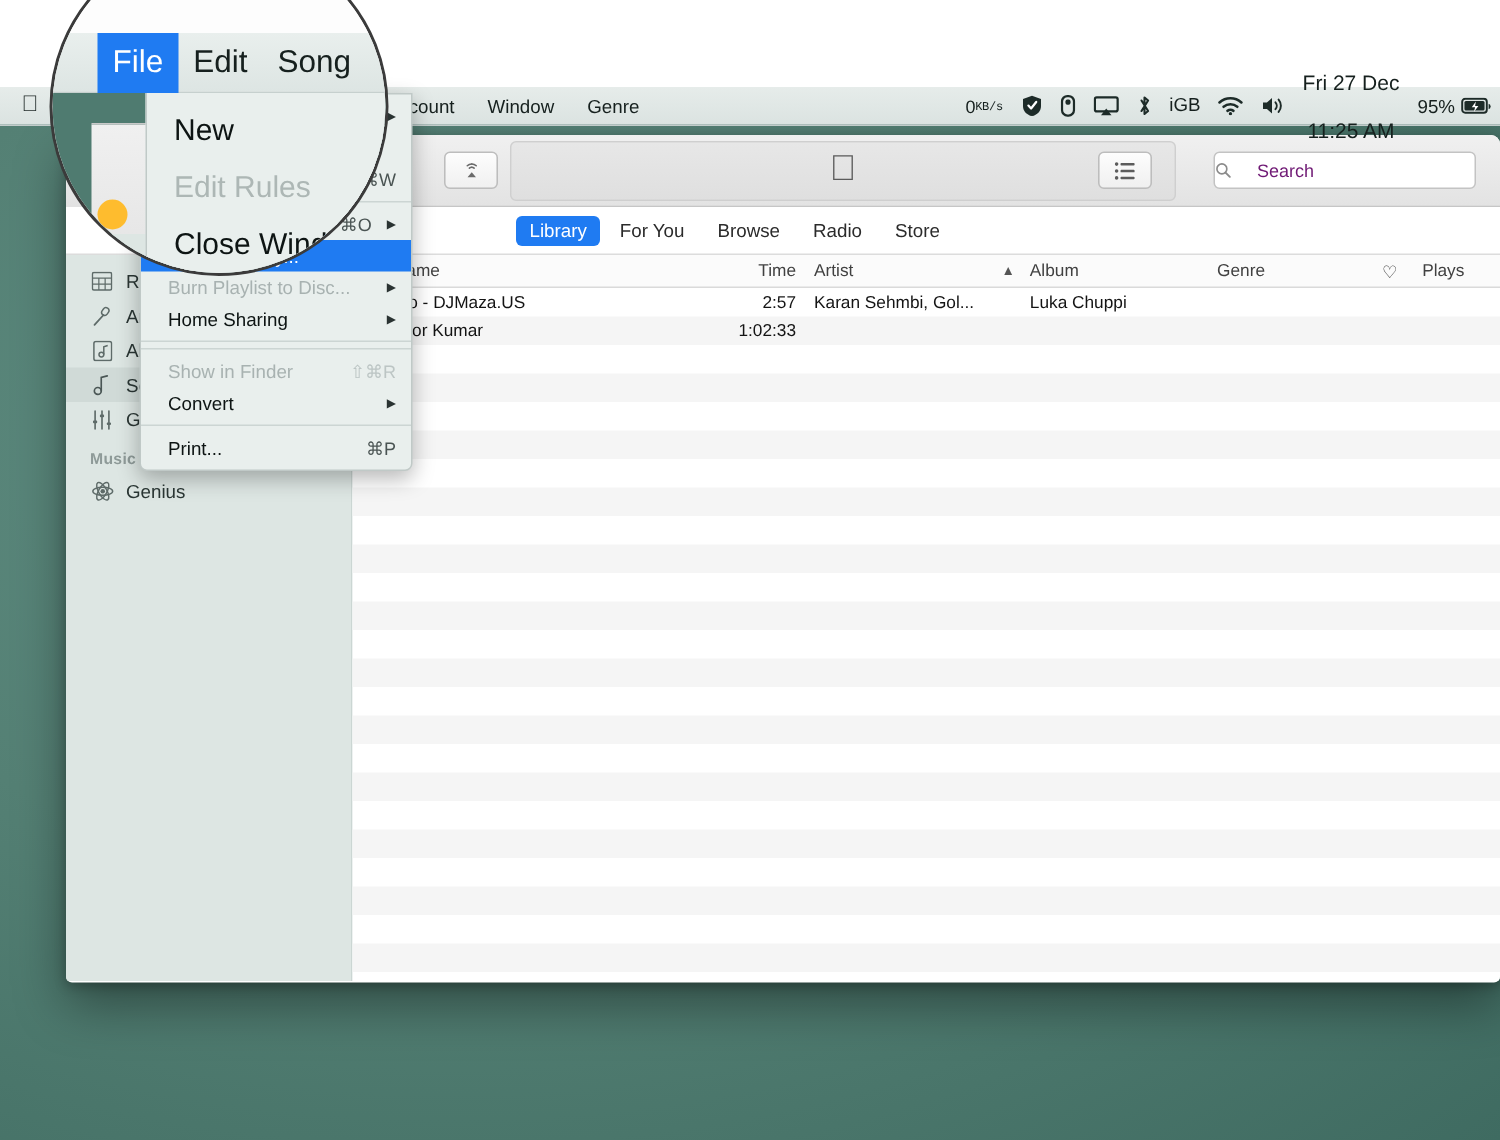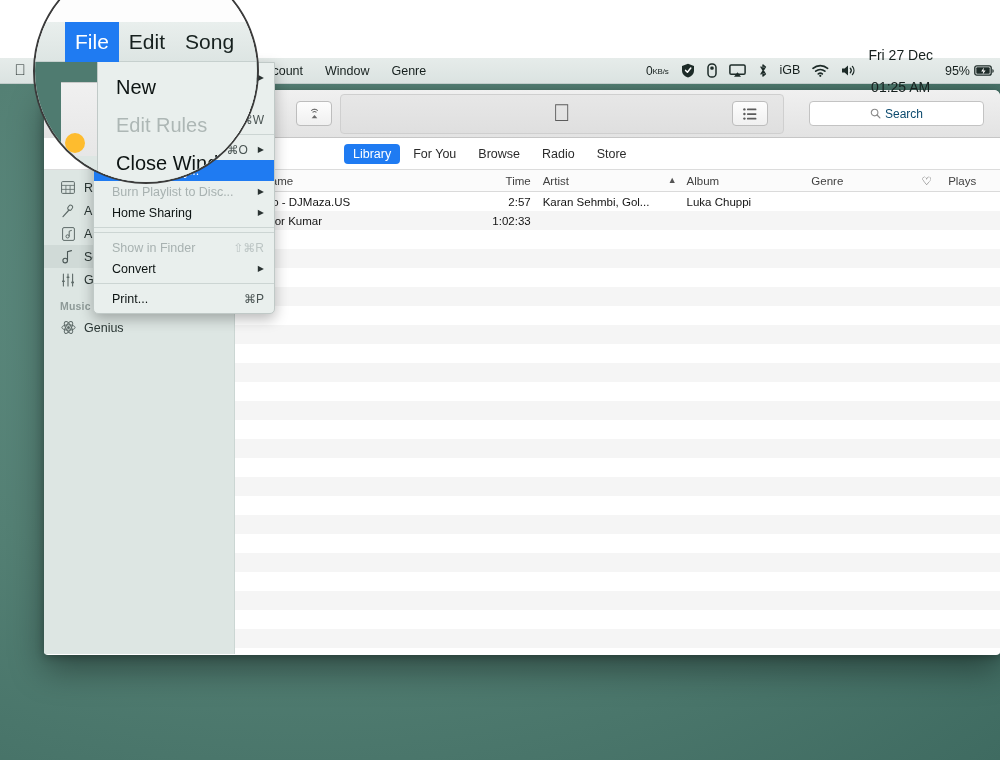--- a/index.html
+++ b/index.html
@@ -28,21 +28,21 @@
   }
   .mb-apple {
     width: 40px; text-align: center; font-size: 15px; line-height: 1;
     color: #1c2624; padding-bottom: 2px;
   }
   .mb-item { padding: 0 11px; line-height: 26px; white-space: nowrap; }
   .mb-item.bold { font-weight: bold; }
   .mb-right { margin-left: auto; display: flex; align-items: center; padding-right: 4px; }
   .mb-right > * { margin: 0 6px; display: flex; align-items: center; }
   .mb-net { font-size: 12px; letter-spacing: -.2px; }
-  .mb-net sub { font-size: 8px; vertical-align: baseline; position: relative; top: 1px; }
+  .mb-net sub { font-size: 8px; vertical-align: baseline; position: relative; top: 1px; font-family: Liberation Mono, monospace; }
   .mb-ico { font-size: 13px; line-height: 1; }
   .mb-time { font-size: 14px; white-space: nowrap; flex-direction: column; }
   .mb-batt { font-size: 12.5px; white-space: nowrap; }
 
   .svgico { display:block; }
 
   
   .win {
     position: absolute; left: 44px; top: 90px; width: 956px; height: 565px;
     background: #ffffff;
@@ -83,22 +83,22 @@
   }
   .tb-lcd .appleglyph { font-size: 24px; color: #5b5b5b; line-height: 1; margin-top: -3px; }
   .tb-listbtn {
     position: absolute; left: 688px; top: 11px; width: 36px; height: 25px;
     border-radius: 4px; background: linear-gradient(to bottom, #fdfdfd, #f0f0f0);
     border: 1px solid #bdbdbd; display: flex; align-items: center; justify-content: center;
   }
   .tb-search {
     position: absolute; right: 16px; top: 11px; width: 175px; height: 25px;
     border-radius: 4px; background: #ffffff; border: 1px solid #c3c3c3;
-    display: flex; align-items: center; justify-content: center; gap: 4px;
-    font-size: 12px; color: #0c4a6e;
+    display: flex; align-items: center; gap: 17px;
+    font-size: 12px; color: #701a75;
   }
 
   
   .navrow {
     position: relative; height: 32px; width: 100%;
     background: #ffffff; border-bottom: 1px solid #dcdcdc;
     display: flex; align-items: center;
   }
   .navrow .spacer { width: 300px; }
   .navtab {
@@ -470,21 +470,21 @@
       </div>
       <div>
         <svg class="svgico" width="15" height="13" viewBox="0 0 15 13">
           <path d="M1 4.4h2.6L7 1.4v10.2L3.6 8.6H1z" fill="#1d2b28"></path>
           <path d="M9.3 4.2a3.5 3.5 0 0 1 0 4.6" stroke="#1d2b28" stroke-width="1.3" fill="none" stroke-linecap="round"></path>
           <path d="M11.4 2.4a6.3 6.3 0 0 1 0 8.2" stroke="#1d2b28" stroke-width="1.3" fill="none" stroke-linecap="round"></path>
         </svg>
       </div>
       <div class="mb-time">
         <span>Fri 27 Dec</span>
-        &nbsp;<span>01:25 AM</span>
+        &nbsp;<span>11:25 AM</span>
       </div>
       <div class="mb-batt">
         <span>95%</span>
       </div>
       <div style="margin-left:-2px;margin-right:2px">
         <svg class="svgico" width="20" height="12" viewBox="0 0 20 12">
           <rect x=".8" y=".8" width="16.4" height="9.4" rx="2" stroke="#1d2b28" stroke-width="1.3" fill="none"></rect>
           <rect x="2.3" y="2.3" width="13.4" height="6.4" rx="1" fill="#1d2b28"></rect>
           <path d="M18.4 4.1v3.8a2 2 0 0 0 0-3.8z" fill="#1d2b28"></path>
           <path d="M9.9 2.6 7.2 6.5h2.2L8.6 9.6l3-4H9.4z" fill="#ffffff"></path>

